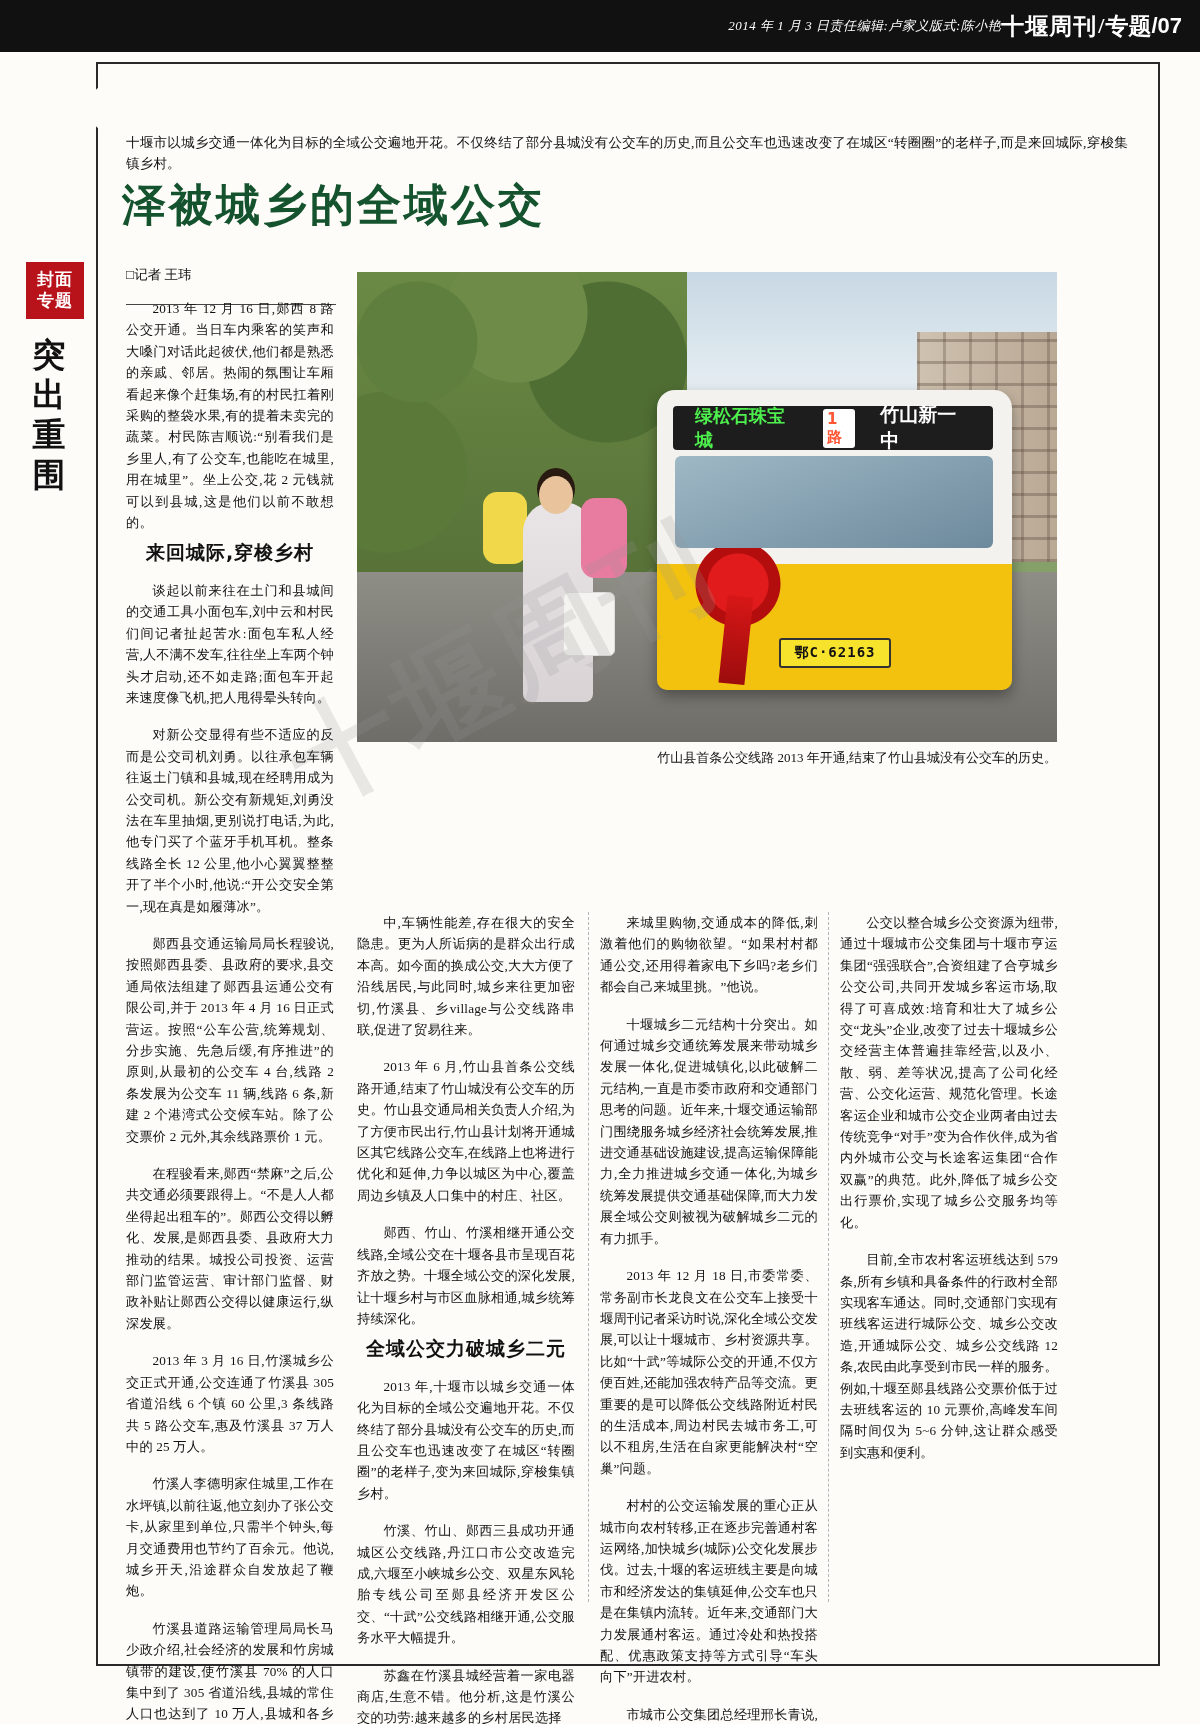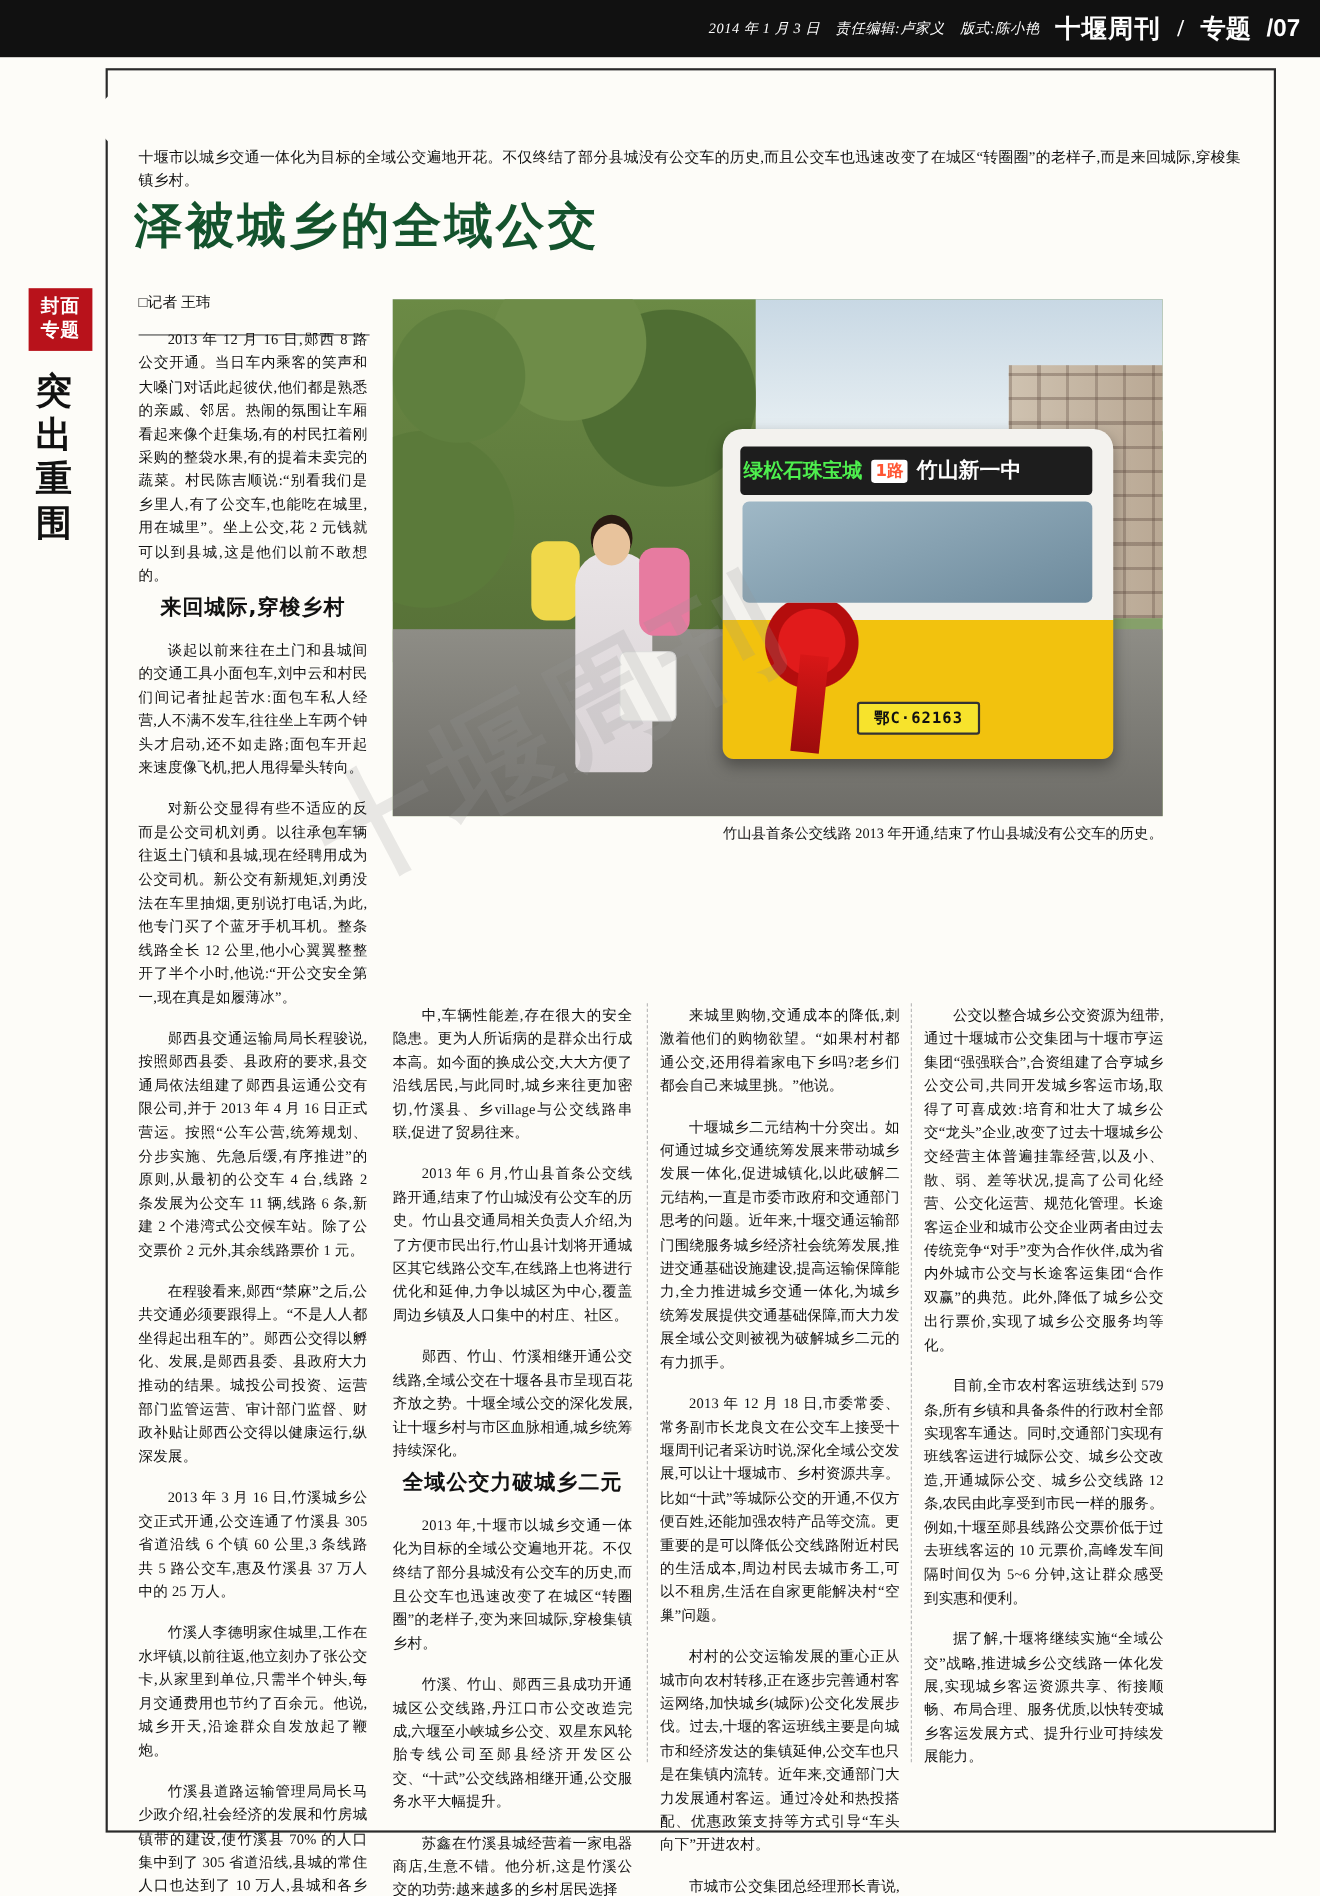--- a/index.html
+++ b/index.html
@@ -25,21 +25,20 @@
     width: 1200px; height: 52px;
     background: #111111;
     color: #ffffff;
   }
   .masthead-inner {
     position: absolute;
     right: 18px; top: 0;
     height: 52px;
     display: flex;
     align-items: center;
-    gap: 14px;
   }
   .mh-date, .mh-editor, .mh-layout {
     font-size: 13px;
     font-style: italic;
     font-family: "Liberation Serif", serif;
     letter-spacing: 0.5px;
     color: #ffffff;
   }
   .mh-title {
     font-size: 23px;
@@ -178,21 +177,21 @@
   }
   .bus {
     position: absolute; left: 300px; top: 118px; width: 355px; height: 300px;
     background: linear-gradient(#f3f2ee 0 58%, #f2c20e 58% 100%);
     border-radius: 18px 18px 10px 10px;
     box-shadow: 0 6px 14px rgba(0,0,0,.35);
   }
   .bus-board {
     position: absolute; left: 16px; top: 16px; width: 320px; height: 44px;
     background: #1d1d1d; border-radius: 4px;
-    display: flex; align-items: center; gap: 8px; padding: 0 3px;
+    display: flex; align-items: center; gap: 25px; padding: 0 22px;
     box-sizing: border-box;
   }
   .bus-board .g { color: #4ef04e; font-family: "DejaVu Sans", sans-serif; font-weight: bold; font-size: 18px; }
   .bus-board .r { color: #ff5533; font-family: "DejaVu Sans", sans-serif; font-weight: bold; font-size: 15px;
                   background:#fff; border-radius: 3px; padding: 1px 4px;}
   .bus-board .w { color: #fff; font-family: "DejaVu Sans", sans-serif; font-weight: bold; font-size: 19px; }
   .bus-wind {
     position: absolute; left: 18px; top: 66px; width: 318px; height: 92px;
     background: linear-gradient(160deg,#9fb8c6,#6d8a9c);
     border-radius: 6px;
@@ -390,16 +389,15 @@
     <p>来城里购物,交通成本的降低,刺激着他们的购物欲望。“如果村村都通公交,还用得着家电下乡吗?老乡们都会自己来城里挑。”他说。</p>
     <p>十堰城乡二元结构十分突出。如何通过城乡交通统筹发展来带动城乡发展一体化,促进城镇化,以此破解二元结构,一直是市委市政府和交通部门思考的问题。近年来,十堰交通运输部门围绕服务城乡经济社会统筹发展,推进交通基础设施建设,提高运输保障能力,全力推进城乡交通一体化,为城乡统筹发展提供交通基础保障,而大力发展全域公交则被视为破解城乡二元的有力抓手。</p>
     <p>2013 年 12 月 18 日,市委常委、常务副市长龙良文在公交车上接受十堰周刊记者采访时说,深化全域公交发展,可以让十堰城市、乡村资源共享。比如“十武”等城际公交的开通,不仅方便百姓,还能加强农特产品等交流。更重要的是可以降低公交线路附近村民的生活成本,周边村民去城市务工,可以不租房,生活在自家更能解决村“空巢”问题。</p>
     <p>村村的公交运输发展的重心正从城市向农村转移,正在逐步完善通村客运网络,加快城乡(城际)公交化发展步伐。过去,十堰的客运班线主要是向城市和经济发达的集镇延伸,公交车也只是在集镇内流转。近年来,交通部门大力发展通村客运。通过冷处和热投搭配、优惠政策支持等方式引导“车头向下”开进农村。</p>
     <p>市城市公交集团总经理邢长青说,运用全域公交统筹城乡发展,十堰</p>
   </div>
 
   <div class="col c4">
     <p>公交以整合城乡公交资源为纽带,通过十堰城市公交集团与十堰市亨运集团“强强联合”,合资组建了合亨城乡公交公司,共同开发城乡客运市场,取得了可喜成效:培育和壮大了城乡公交“龙头”企业,改变了过去十堰城乡公交经营主体普遍挂靠经营,以及小、散、弱、差等状况,提高了公司化经营、公交化运营、规范化管理。长途客运企业和城市公交企业两者由过去传统竞争“对手”变为合作伙伴,成为省内外城市公交与长途客运集团“合作双赢”的典范。此外,降低了城乡公交出行票价,实现了城乡公交服务均等化。</p>
     <p>目前,全市农村客运班线达到 579 条,所有乡镇和具备条件的行政村全部实现客车通达。同时,交通部门实现有班线客运进行城际公交、城乡公交改造,开通城际公交、城乡公交线路 12 条,农民由此享受到市民一样的服务。例如,十堰至郧县线路公交票价低于过去班线客运的 10 元票价,高峰发车间隔时间仅为 5~6 分钟,这让群众感受到实惠和便利。</p>
-    <p>据了解,十堰将继续实施“全域公交”战略,推进城乡公交线路一体化发展,实现城乡客运资源共享、衔接顺畅、布局合理、服务优质,以快转变城乡客运发展方式、提升行业可持续发展能力。</p>
   </div>
 
 </div>
 
 </body></html>

